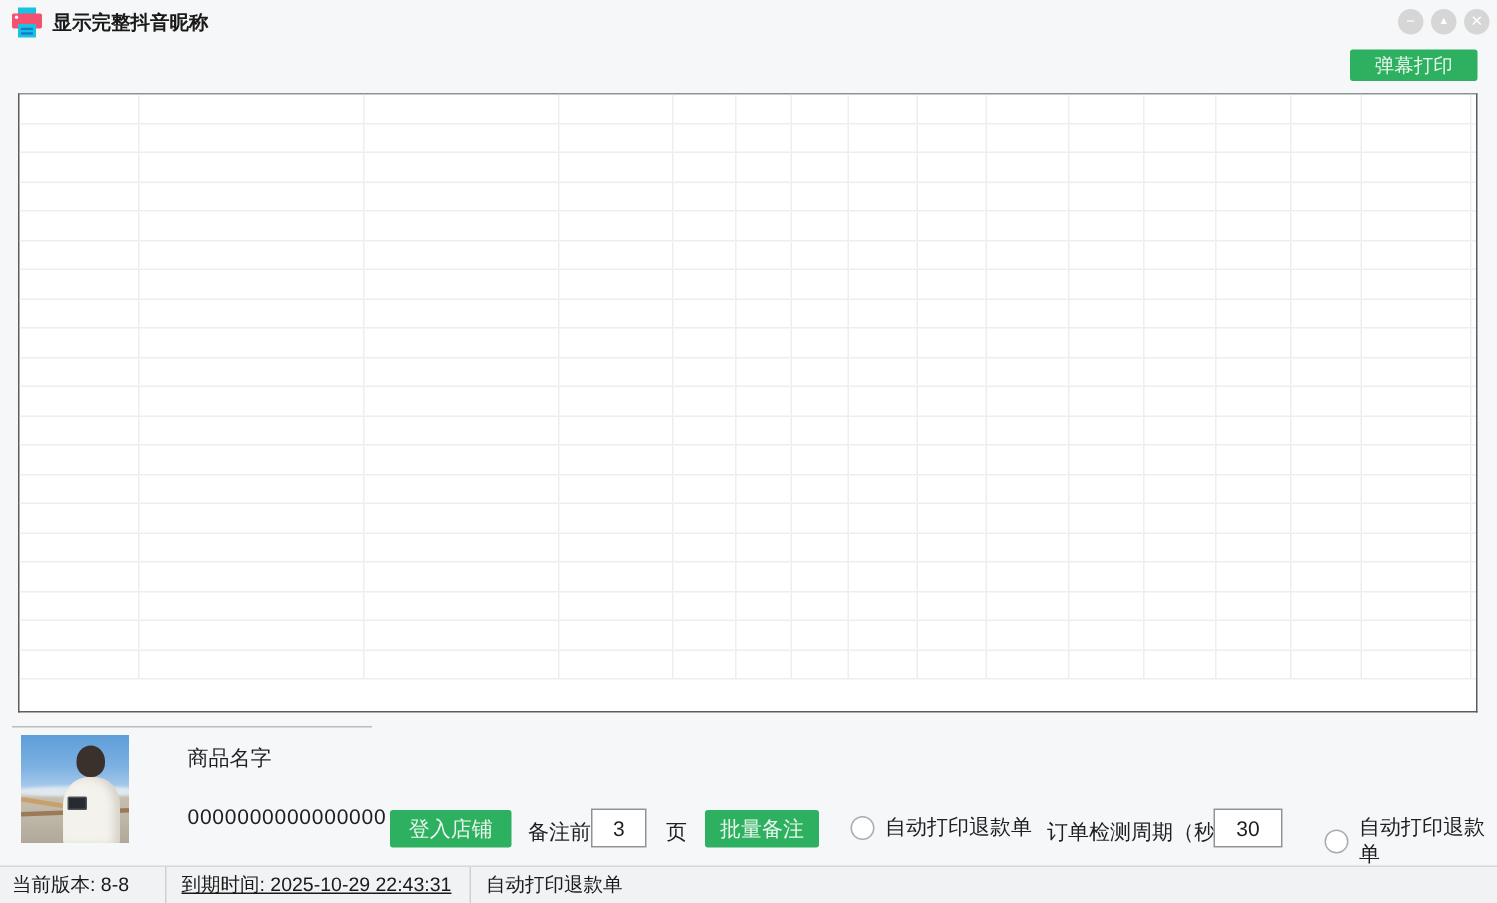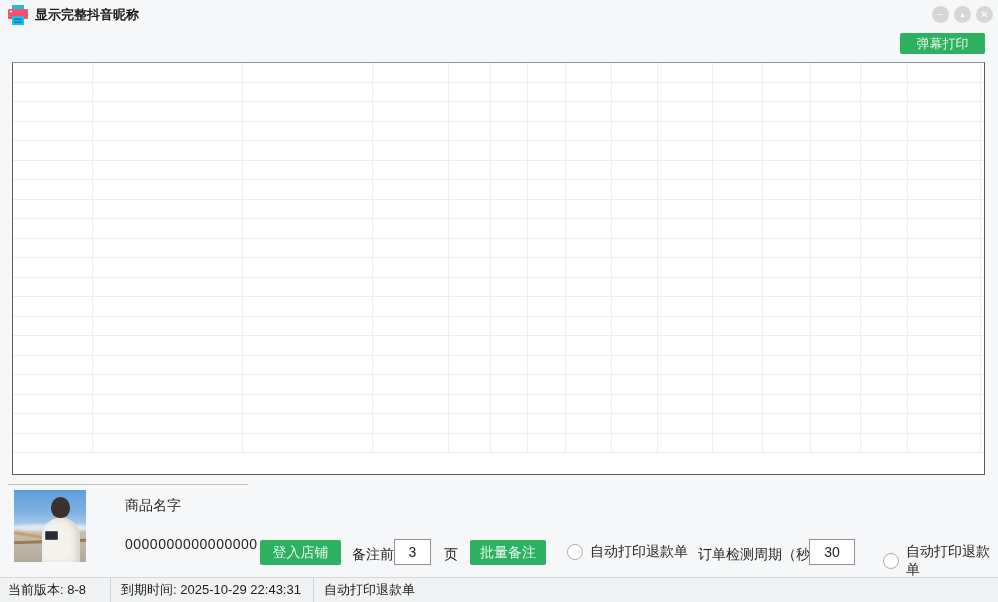--- a/index.html
+++ b/index.html
@@ -72,21 +72,21 @@
   .num-input { position:absolute; height:26px; border:1px solid #8f9397; background:#ffffff; text-align:center;
                font-size:14px; font-family:inherit; color:#1f1f1f; }
   .input-pages { left:394px; top:539px; width:37px; }
   .input-period { left:809px; top:539px; width:46px; }
 
   
   .statusbar { position:absolute; left:0; right:0; bottom:0; height:25px; background:#f1f2f3;
                border-top:1px solid #d7d8d9; display:flex; align-items:center; font-size:13px; color:#1a1a1a; }
   .sb-item { padding:0 10px; white-space:nowrap; }
   .sb-item.first { padding-left:8px; width:110px; }
-  .sb-item.second { width:202px; }
+  .sb-item.second { width:202px;text-decoration:underline; }
   .sb-div { width:1px; height:25px; background:#d0d1d2; }
 </style>
 </head>
 <body>
 
 <div class="window">
 
   <div class="titlebar">
     <svg class="app-icon" viewBox="0 0 22 22">
       <rect x="5" y="1" width="12" height="5" fill="#17c3e0"></rect>

